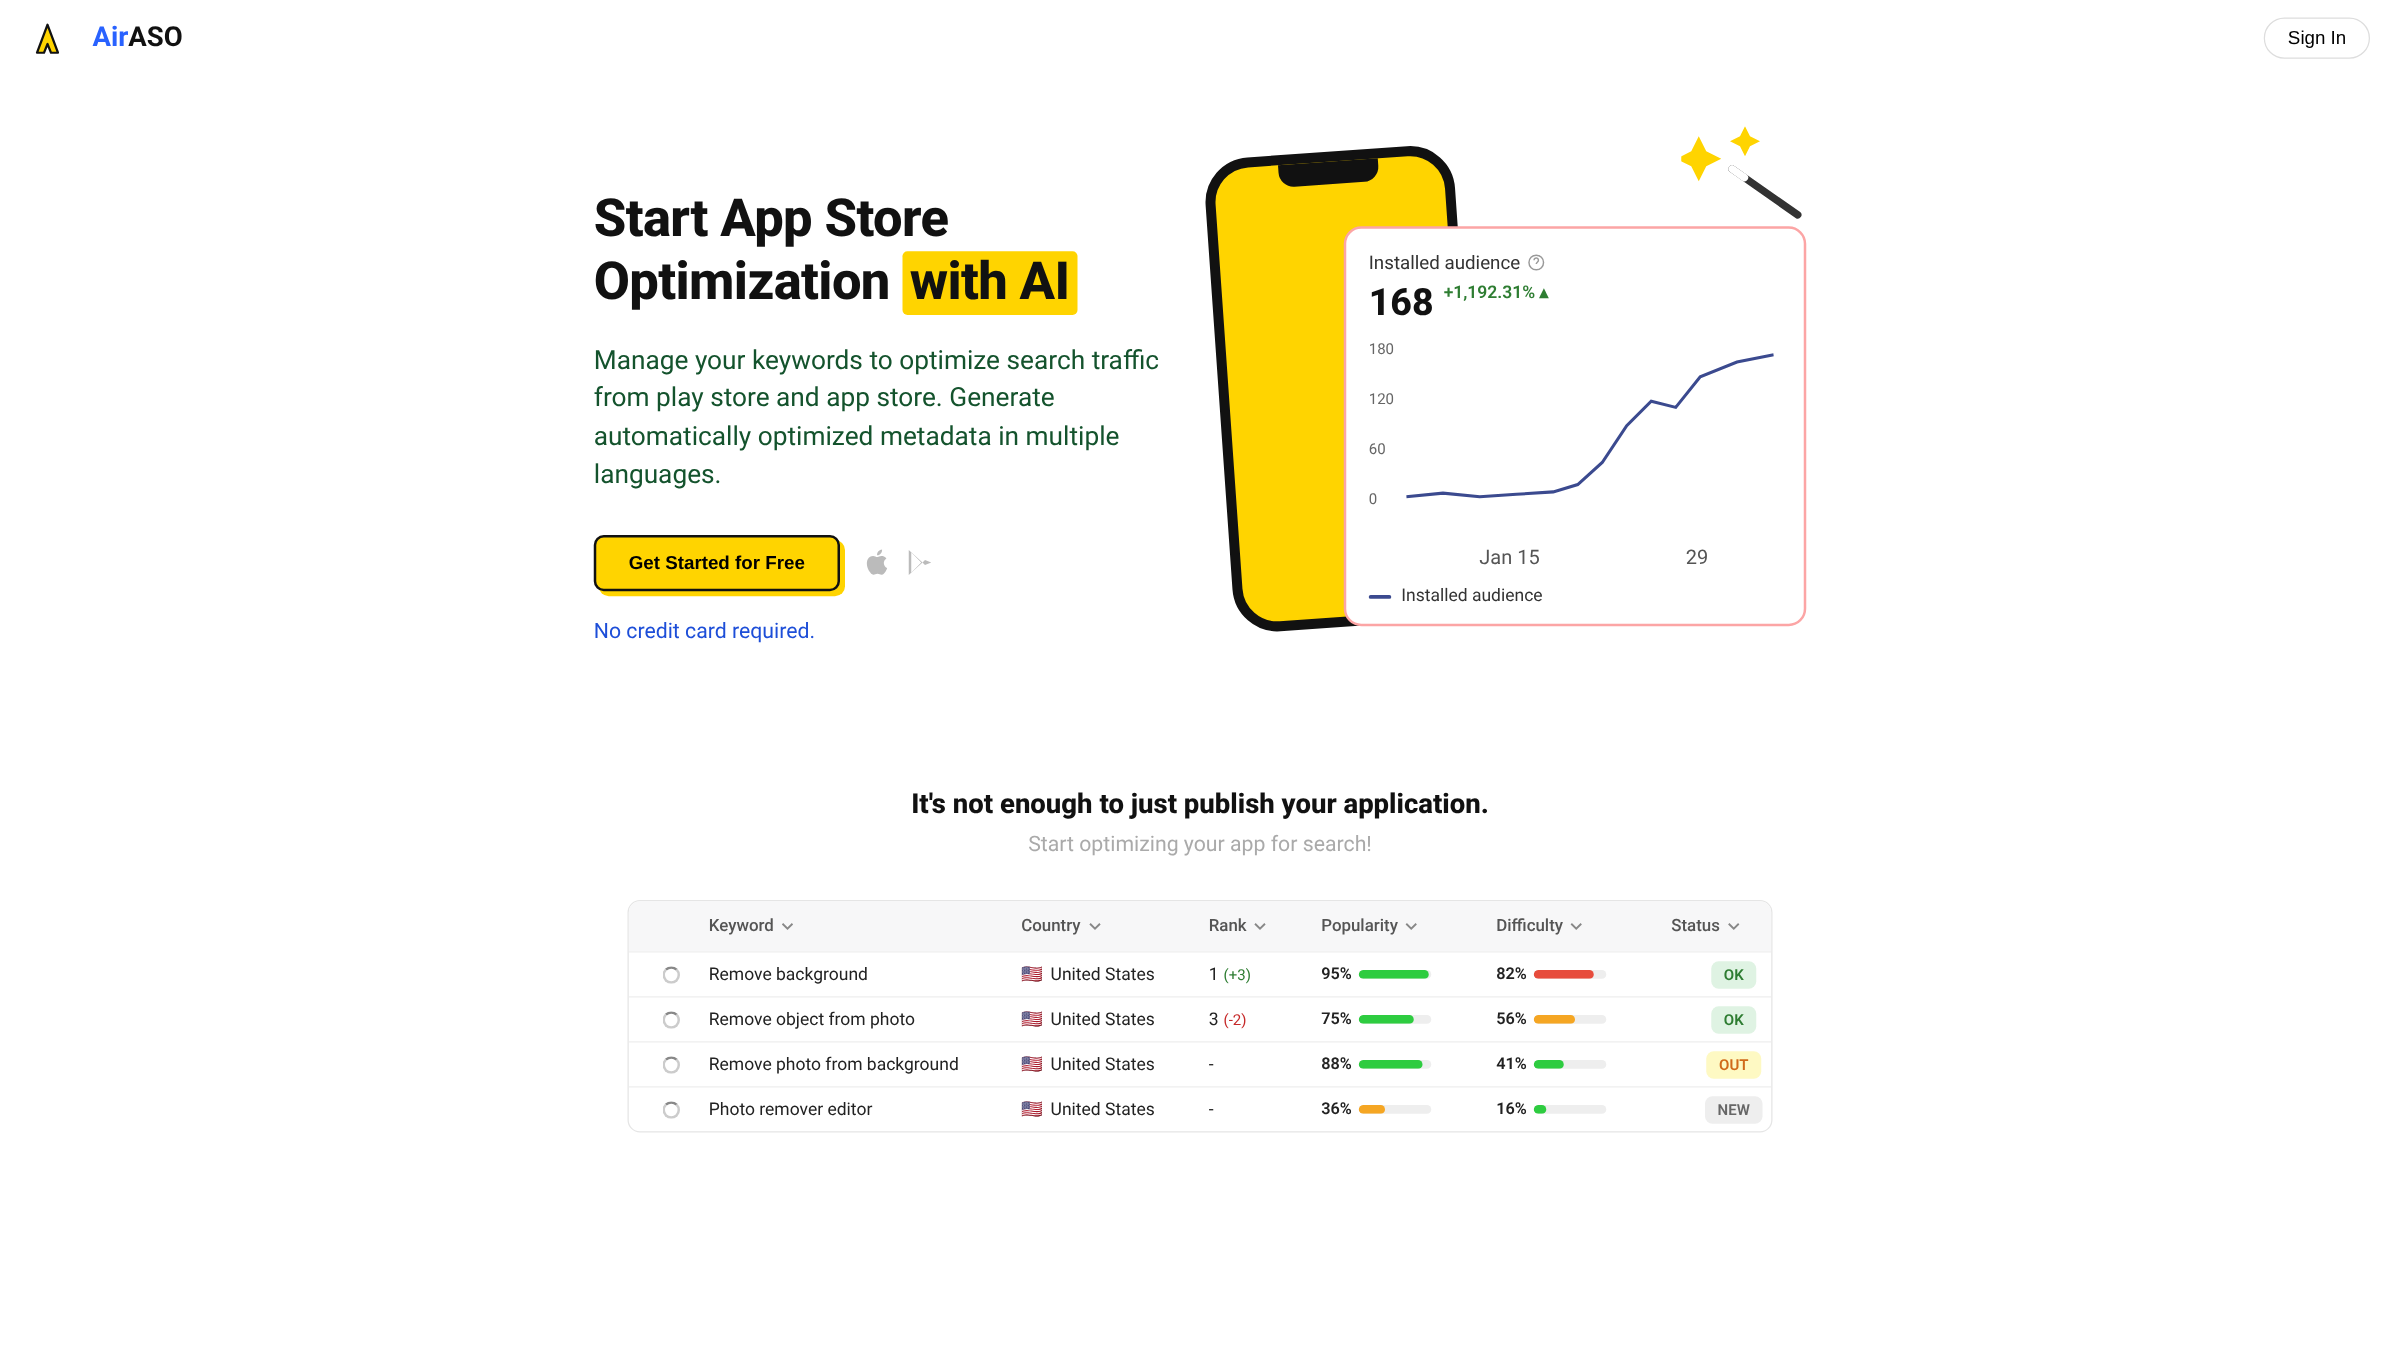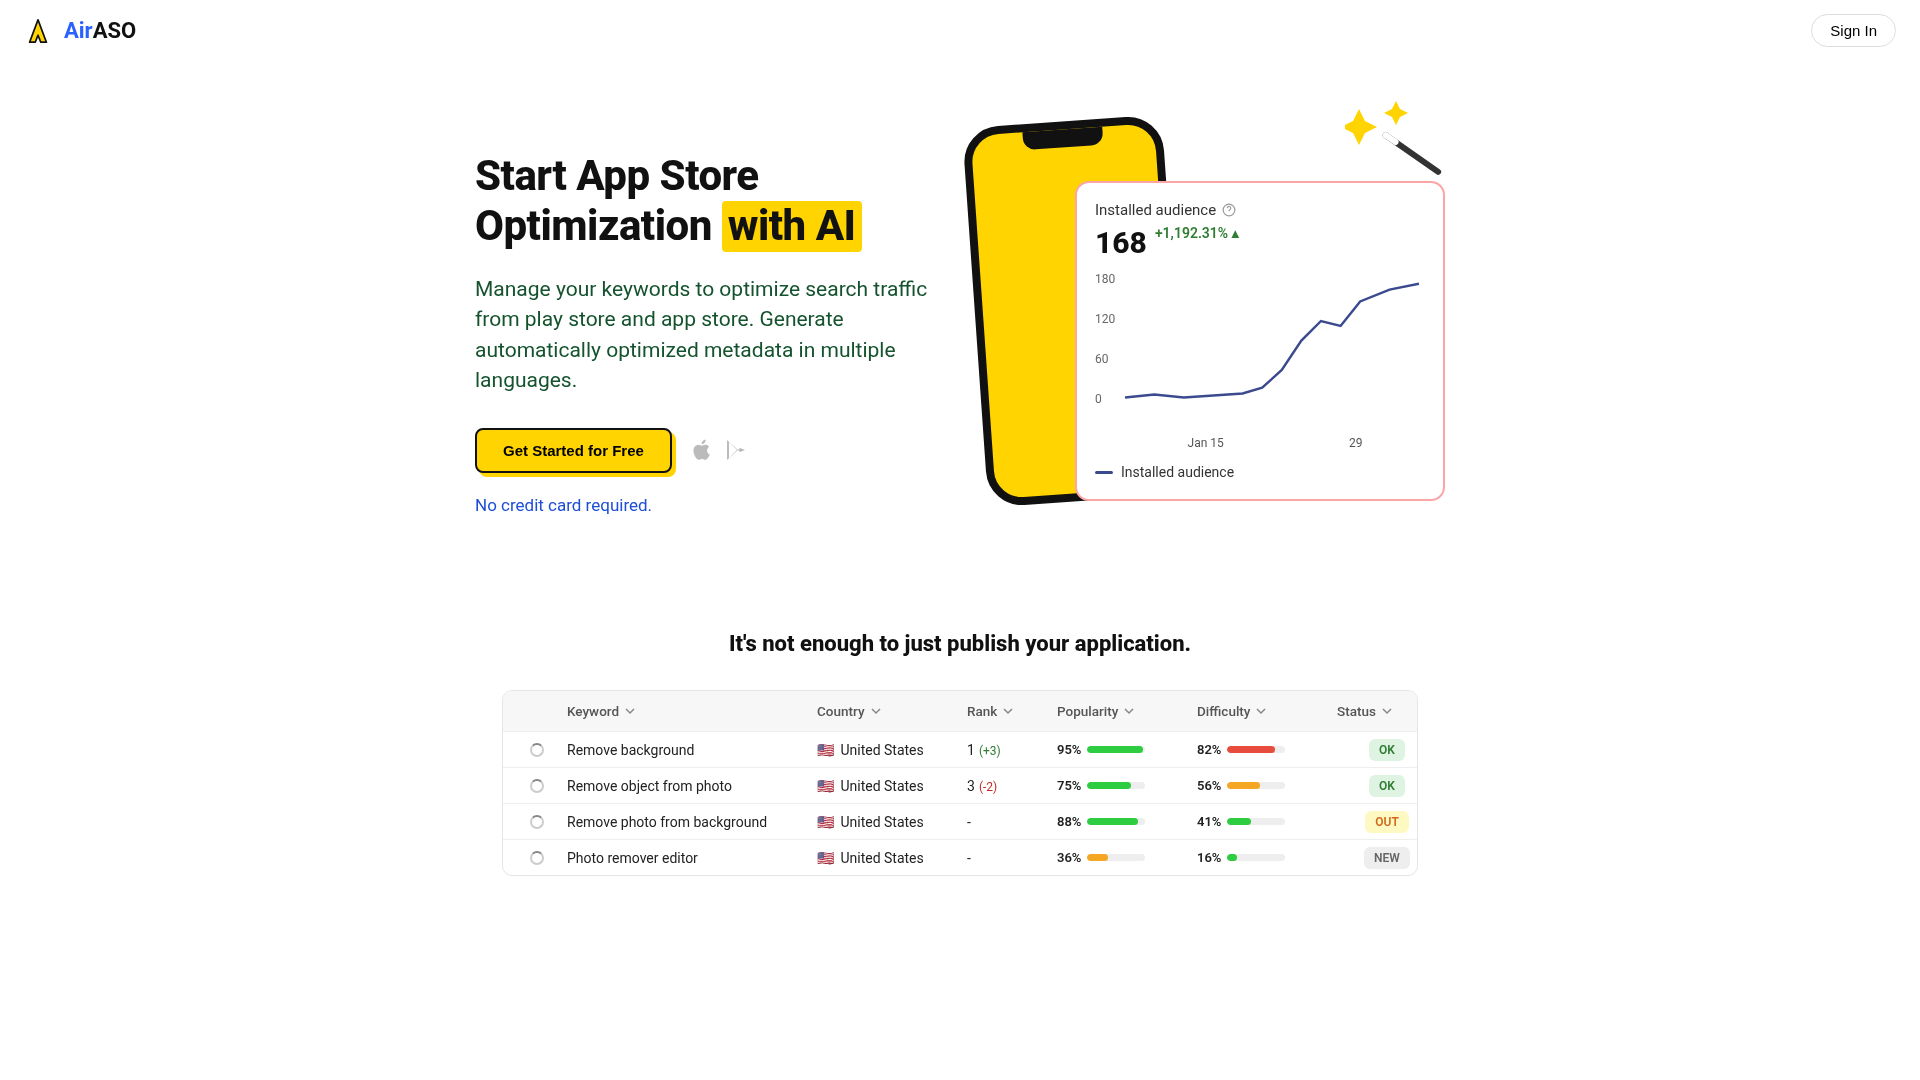--- a/index.html
+++ b/index.html
@@ -1,20 +1,20 @@
 <!DOCTYPE html>
 <html><head>
 <meta charset="utf-8">
 <style>
 * { margin: 0; padding: 0; box-sizing: border-box; }
 body { font-family: -apple-system, BlinkMacSystemFont, "Segoe UI", Roboto, Helvetica, Arial, sans-serif; background: #fff; color: #111; width: 1920px; height: 1080px; overflow: hidden; }
 
 
 .header { display: flex; align-items: center; justify-content: space-between; padding: 14px 24px; }
-.brand { display: flex; align-items: center; gap: 12px; }
+.brand { display: flex; align-items: center; gap: 22px; }
 .brand-logo { width: 28px; height: 28px; }
 .brand-text { font-size: 22px; font-weight: 700; }
 .brand-text .blue { color: #2962ff; }
 .brand-text .dark { color: #111; }
 .signin { border: 1px solid #ddd; background: #fff; border-radius: 20px; padding: 7px 18px; font-size: 15px; font-weight: 500; cursor: pointer; }
 
 
 .hero { display: flex; align-items: flex-start; justify-content: center; padding: 60px 0 40px; gap: 30px; }
 .hero-left { width: 460px; padding-top: 30px; }
 .hero-title { font-size: 42px; font-weight: 800; line-height: 1.2; letter-spacing: -0.5px;}
@@ -30,21 +30,21 @@
 .hero-right { position: relative; width: 480px; height: 400px; }
 .phone { position: absolute; left: 10px; top: 0; width: 200px; height: 380px; background: #ffd400; border: 8px solid #111; border-radius: 36px; transform: rotate(-4deg); }
 .phone .notch { position: absolute; top: 0; left: 50%; transform: translateX(-50%); width: 80px; height: 18px; background: #111; border-radius: 0 0 12px 12px; }
 .analytics-card { position: absolute; right: 0; top: 60px; width: 370px; height: 320px; background: #fff; border: 2px solid #fca5a5; border-radius: 14px; padding: 18px; }
 .ac-title { font-size: 15px; color: #333; display: flex; align-items: center; gap: 6px; }
 .ac-big { margin-top: 6px; font-size: 30px; font-weight: 800; display: flex; align-items: flex-start; gap: 8px;}
 .ac-growth { font-size: 14px; font-weight: 600; color: #2e7d32; }
 .ac-chart { margin-top: 12px; position: relative; height: 160px; }
 .ylabel { position: absolute; left: 0; font-size: 12px; color: #666; }
 .chart-path { position: absolute; left: 30px; right: 6px; top: 0; bottom: 20px; }
-.xlabels { margin-top: 4px; display: flex; justify-content: space-around; font-size: 12px; color: #555; padding-left: 30px;}
+.xlabels { margin-top: 4px; display: flex; justify-content: space-around; font-size: 16px; color: #555; padding-left: 30px;}
 .legend { margin-top: 14px; display: flex; align-items: center; gap: 8px; font-size: 14px; color: #333; }
 .legend-dash { width: 18px; height: 3px; background: #3b4a8f; border-radius: 2px; }
 .wand { position: absolute; right: -10px; top: -20px; }
 
 
 .section2 { text-align: center; margin-top: 70px; }
 .s2-title { font-size: 22px; font-weight: 800; }
 .s2-sub { margin-top: 10px; font-size: 17px; color: #aaa; }
 
 
@@ -141,20 +141,21 @@
       <div class="legend">
           <span class="legend-dash"></span>
           <span>Installed audience</span>
         </div>
     </div>
   </div>
 </div>
 
 <div class="section2">
   <h2 class="s2-title">It's not enough to just publish your application.</h2>
+  <p class="s2-sub">Start optimizing your app for search!</p>
 
   <div class="tbl-wrap">
     <div class="tbl-head">
       <div></div>
       <div class="hcell">
           <span>Keyword</span>
           <svg class="chev" viewBox="0 0 10 10">
             <path d="M1 3l4 4 4-4" stroke="#888" fill="none" stroke-width="1.5"></path>
           </svg>
         </div>

